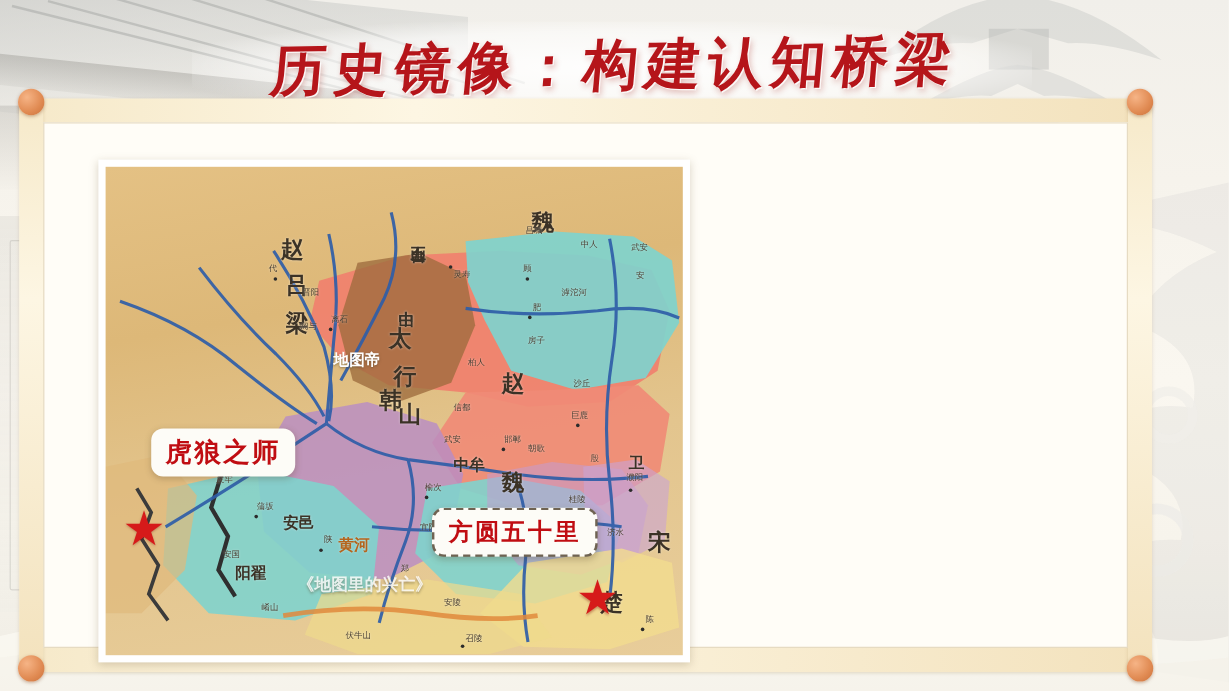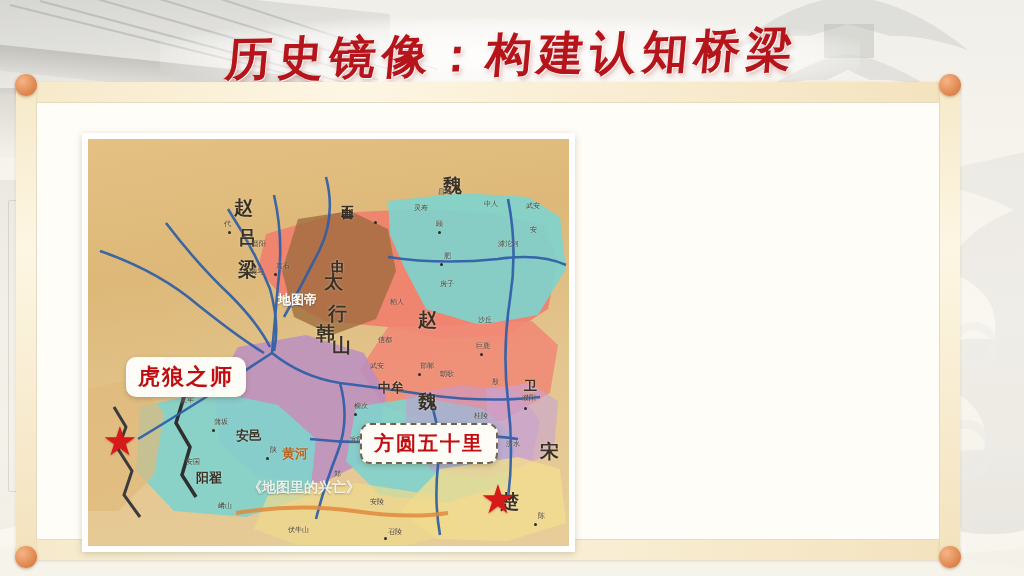--- a/index.html
+++ b/index.html
@@ -219,33 +219,33 @@
           <span class="maplabel big" style="left:240px;top:162px;">行</span>
           <span class="maplabel big" style="left:244px;top:194px;">山</span>
           <span class="maplabel mid vert" style="left:250px;top:56px;">五台山</span>
           <span class="maplabel mid vert" style="left:240px;top:110px;">中山</span>
           <span class="maplabel mid" style="left:290px;top:240px;">中牟</span>
           <span class="maplabel mid" style="left:108px;top:330px;">阳翟</span>
           <span class="maplabel mid" style="left:148px;top:288px;">安邑</span>
           <span class="maplabel mid" style="left:194px;top:306px;color:#b5651d;">黄河</span>
           <span class="maplabel mid" style="left:190px;top:152px;color:#fff;text-shadow:0 1px 2px rgba(80,70,40,.6);">地图帝</span>
 
-          <span class="maplabel sml" style="left:290px;top:64px;margin-left:36px;">灵寿</span>
+          <span class="maplabel sml" style="left:290px;top:85px;">灵寿</span>
           <span class="maplabel sml" style="left:348px;top:80px;">顾</span>
           <span class="maplabel sml" style="left:356px;top:112px;">肥</span>
           <span class="maplabel sml" style="left:352px;top:140px;">房子</span>
           <span class="maplabel sml" style="left:302px;top:158px;">柏人</span>
           <span class="maplabel sml" style="left:390px;top:176px;">沙丘</span>
           <span class="maplabel sml" style="left:388px;top:202px;">巨鹿</span>
           <span class="maplabel sml" style="left:332px;top:222px;">邯郸</span>
           <span class="maplabel sml" style="left:290px;top:196px;">信都</span>
           <span class="maplabel sml" style="left:282px;top:222px;">武安</span>
           <span class="maplabel sml" style="left:396px;top:60px;">中人</span>
           <span class="maplabel sml" style="left:438px;top:62px;">武安</span>
-          <span class="maplabel sml" style="left:380px;top:100px;margin-left:30px;">滹沱河</span>
+          <span class="maplabel sml" style="left:380px;top:100px;">滹沱河</span>
           <span class="maplabel sml" style="left:442px;top:86px;">安</span>
           <span class="maplabel sml" style="left:136px;top:80px;">代</span>
           <span class="maplabel sml" style="left:164px;top:100px;">晋阳</span>
           <span class="maplabel sml" style="left:162px;top:128px;">阏与</span>
           <span class="maplabel sml" style="left:188px;top:122px;">离石</span>
           <span class="maplabel sml" style="left:266px;top:262px;">榆次</span>
           <span class="maplabel sml" style="left:352px;top:230px;">朝歌</span>
           <span class="maplabel sml" style="left:404px;top:238px;">殷</span>
           <span class="maplabel sml" style="left:434px;top:254px;">濮阳</span>
           <span class="maplabel sml" style="left:386px;top:272px;">桂陵</span>

